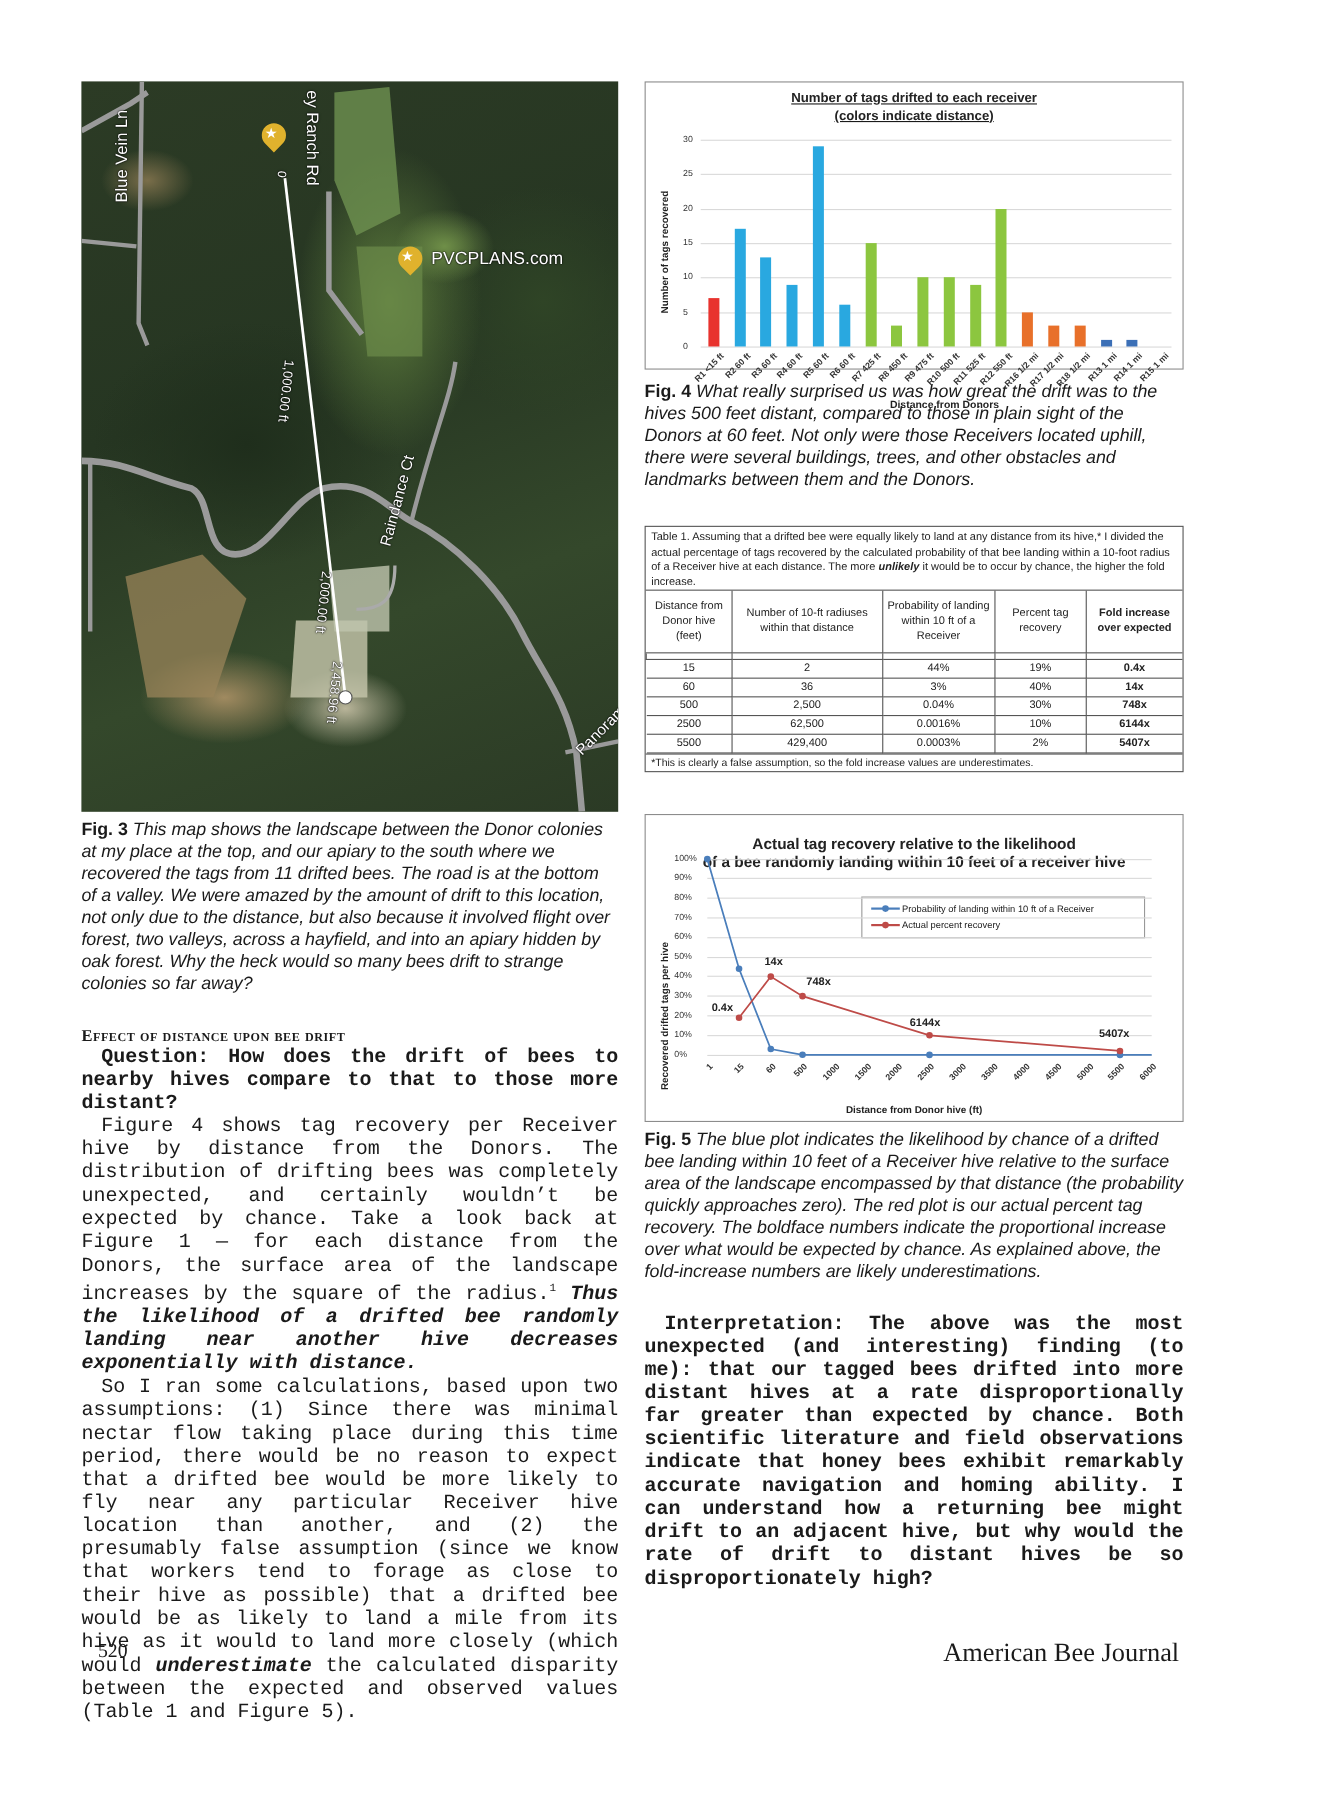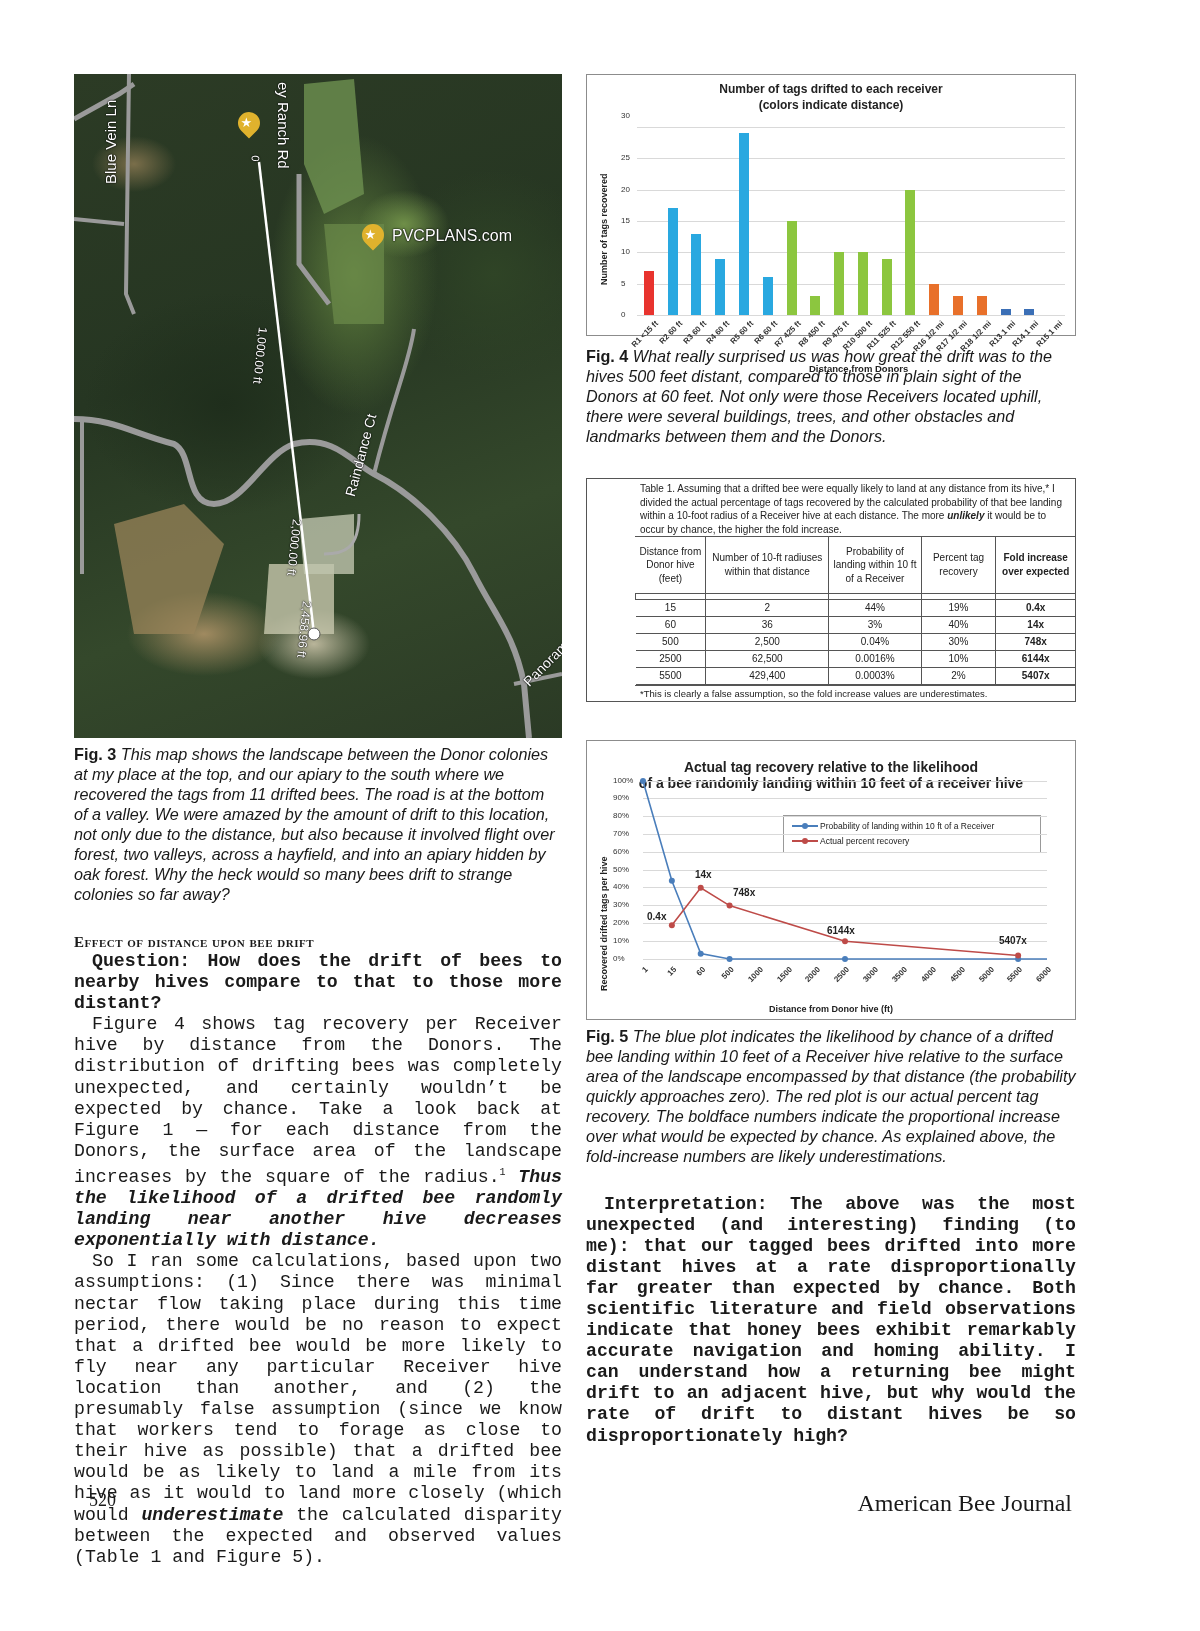--- a/index.html
+++ b/index.html
@@ -119,39 +119,39 @@
   <div class="section-title">Effect of distance upon bee drift</div>
   <div class="body-text">
     <p class="bold">Question: How does the drift of bees to nearby hives compare to that to those more distant?</p>
     <p><span>Figure 4 shows tag recovery per Receiver hive by distance from the Donors. The distribution of drifting bees was completely unexpected, and certainly wouldn’t be expected by chance. Take a look back at Figure 1 — for each distance from the Donors, the surface area of the landscape increases by the square of the radius.</span><sup style="font-size:10px;">1</sup><span class="bi"> Thus the likelihood of a drifted bee randomly landing near another hive decreases exponentially with distance.</span></p>
     <p><span>So I ran some calculations, based upon two assumptions: (1) Since there was minimal nectar flow taking place during this time period, there would be no reason to expect that a drifted bee would be more likely to fly near any particular Receiver hive location than another, and (2) the presumably false assumption (since we know that workers tend to forage as close to their hive as possible) that a drifted bee would be as likely to land a mile from its hive as it would to land more closely (which would </span><span class="bi">underestimate</span><span> the calculated disparity between the expected and observed values (Table 1 and Figure 5).</span></p>
   </div>
 </div>
 
 <div class="col-right">
 
-  <div class="chart-box" style="height:262px;">
+  <div class="chart-box" style="height:262px;text-decoration:underline;">
     <div class="chart-title" style="padding-top:6px;">Number of tags drifted to each receiver<br>(colors indicate distance)</div>
     <div class="ylab" style="left:12px; top:210px;">Number of tags recovered</div>
     <div id="bar-area"></div>
     <div class="xlab" style="left:222px; top:288px;">Distance from Donors</div>
   <div class="gridline" style="left: 50px; width: 428px; top: 240px;"></div>
       <div class="tick" style="left: 34px; top: 235px;">0</div>
       <div class="gridline" style="left: 50px; width: 428px; top: 208.667px;"></div>
       <div class="tick" style="left: 34px; top: 203.667px;">5</div>
       <div class="gridline" style="left: 50px; width: 428px; top: 177.333px;"></div>
       <div class="tick" style="left: 34px; top: 172.333px;">10</div>
       <div class="gridline" style="left: 50px; width: 428px; top: 146px;"></div>
       <div class="tick" style="left: 34px; top: 141px;">15</div>
       <div class="gridline" style="left: 50px; width: 428px; top: 114.667px;"></div>
       <div class="tick" style="left: 34px; top: 109.667px;">20</div>
       <div class="gridline" style="left: 50px; width: 428px; top: 83.3333px;"></div>
       <div class="tick" style="left: 34px; top: 78.3333px;">25</div>
       <div class="gridline" style="left: 50px; width: 428px; top: 52px;"></div>
-      <div class="tick" style="left: 34px; top: 36px;">30</div>
+      <div class="tick" style="left: 34px; top: 47px;">30</div>
       <div class="bar" style="left: 56.8889px; top: 196.133px; height: 43.8667px; background: rgb(232, 51, 46);"></div>
       <div class="xtick" style="right: 421.111px; top: 244px;">R1 &lt;15 ft</div>
       <div class="bar" style="left: 80.6667px; top: 133.467px; height: 106.533px; background: rgb(41, 168, 224);"></div>
       <div class="xtick" style="right: 397.333px; top: 244px;">R2 60 ft</div>
       <div class="bar" style="left: 104.444px; top: 158.533px; height: 81.4667px; background: rgb(41, 168, 224);"></div>
       <div class="xtick" style="right: 373.556px; top: 244px;">R3 60 ft</div>
       <div class="bar" style="left: 128.222px; top: 183.6px; height: 56.4px; background: rgb(41, 168, 224);"></div>
       <div class="xtick" style="right: 349.778px; top: 244px;">R4 60 ft</div>
       <div class="bar" style="left: 152px; top: 58.2667px; height: 181.733px; background: rgb(41, 168, 224);"></div>
       <div class="xtick" style="right: 326px; top: 244px;">R5 60 ft</div>
@@ -181,21 +181,21 @@
       <div class="xtick" style="right: 40.6667px; top: 244px;">R14 1 mi</div>
       <div class="bar" style="left: 461.111px; top: 240px; height: 0px; background: rgb(59, 111, 182);"></div>
       <div class="xtick" style="right: 16.8889px; top: 244px;">R15 1 mi</div>
     </div>
 
   <div class="caption" style="margin-top:10px;">
     <span class="fig">Fig. 4</span>
     <span class="txt">What really surprised us was how great the drift was to the hives 500 feet distant, compared to those in plain sight of the Donors at 60 feet. Not only were those Receivers located uphill, there were several buildings, trees, and other obstacles and landmarks between them and the Donors.</span>
   </div>
 
-  <div class="tbl-box" style="margin-top:32px;padding-left:48px;">
+  <div class="tbl-box" style="margin-top:32px;">
     <div class="tbl-intro"><span>Table 1.  Assuming that a drifted bee were equally likely to land at any distance from its hive,*  I divided the actual percentage of tags recovered by the calculated probability of that bee landing within a 10-foot radius of a Receiver hive at each distance.  The more </span><b><i>unlikely</i></b><span> it would be to occur by chance, the higher the fold increase.</span></div>
     <table class="tbl">
       <thead>
         <tr>
           <th style="width:16%">Distance from Donor hive (feet)</th>
           <th style="width:28%">Number of 10-ft radiuses within that distance</th>
           <th style="width:21%">Probability of landing within 10 ft of a Receiver</th>
           <th style="width:17%">Percent tag recovery</th>
           <th class="b" style="width:18%">Fold increase over expected</th>
         </tr>

